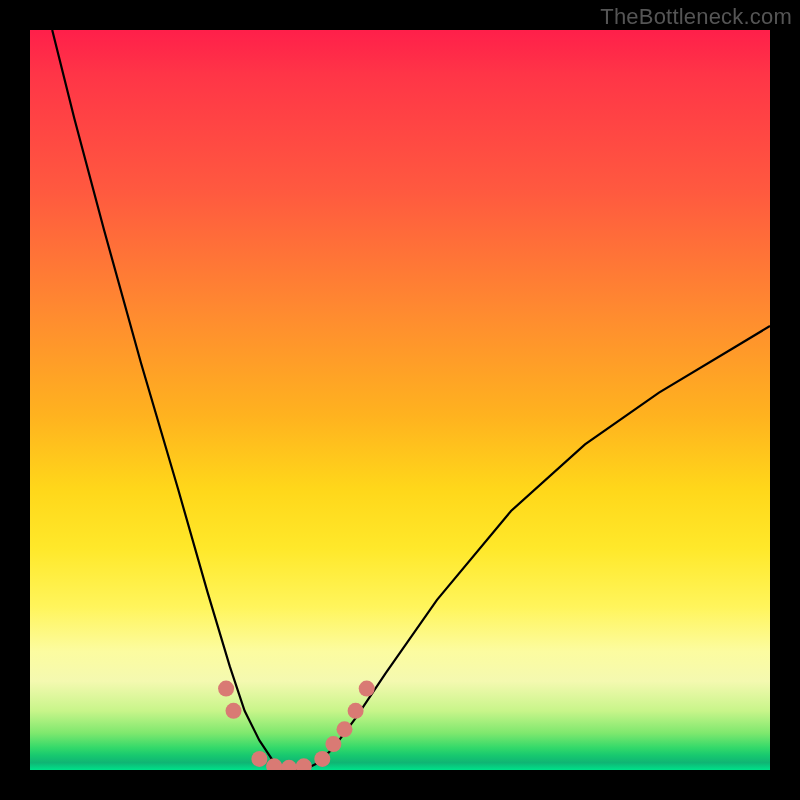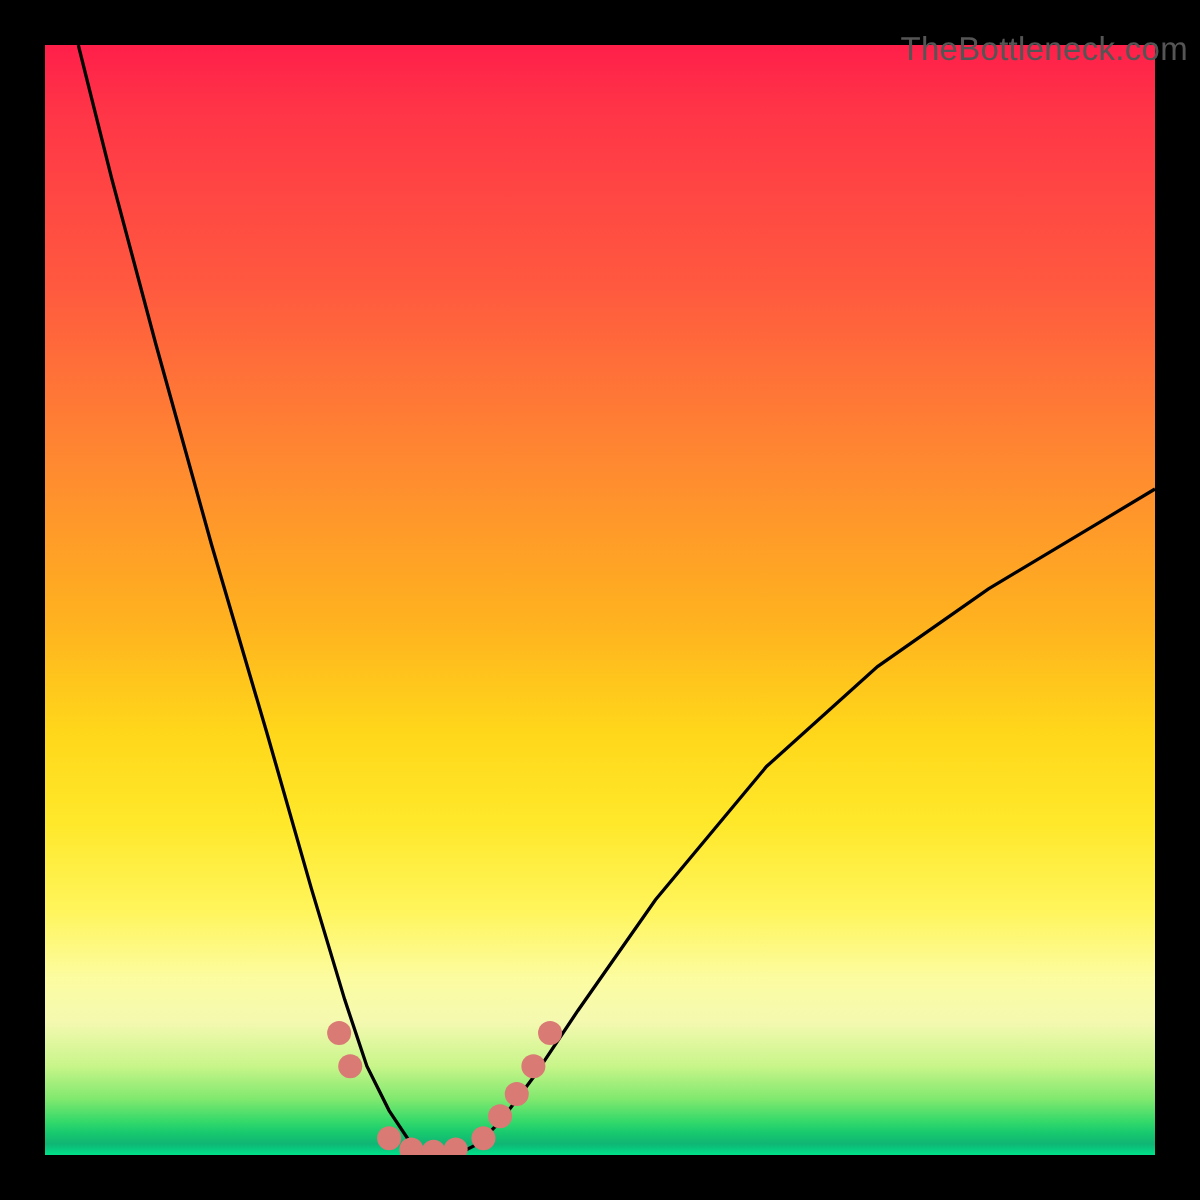--- a/index.html
+++ b/index.html
@@ -38,21 +38,21 @@
       #c8f58a 92%,
       #7fe86e 95%,
       #33d96a 97%,
       #18c96f 98%,
       #0fb574 99%,
       #00e28a 100%
     );
   }
   .watermark {
     position: absolute;
-    top: 20px;
+    top: 4px;
     right: 8px;
     color: #555;
     font-size: 22px;
     font-weight: 500;
     letter-spacing: 0.2px;
     user-select: none;
   }
   svg.curve {
     position: absolute;
     left: 0;

